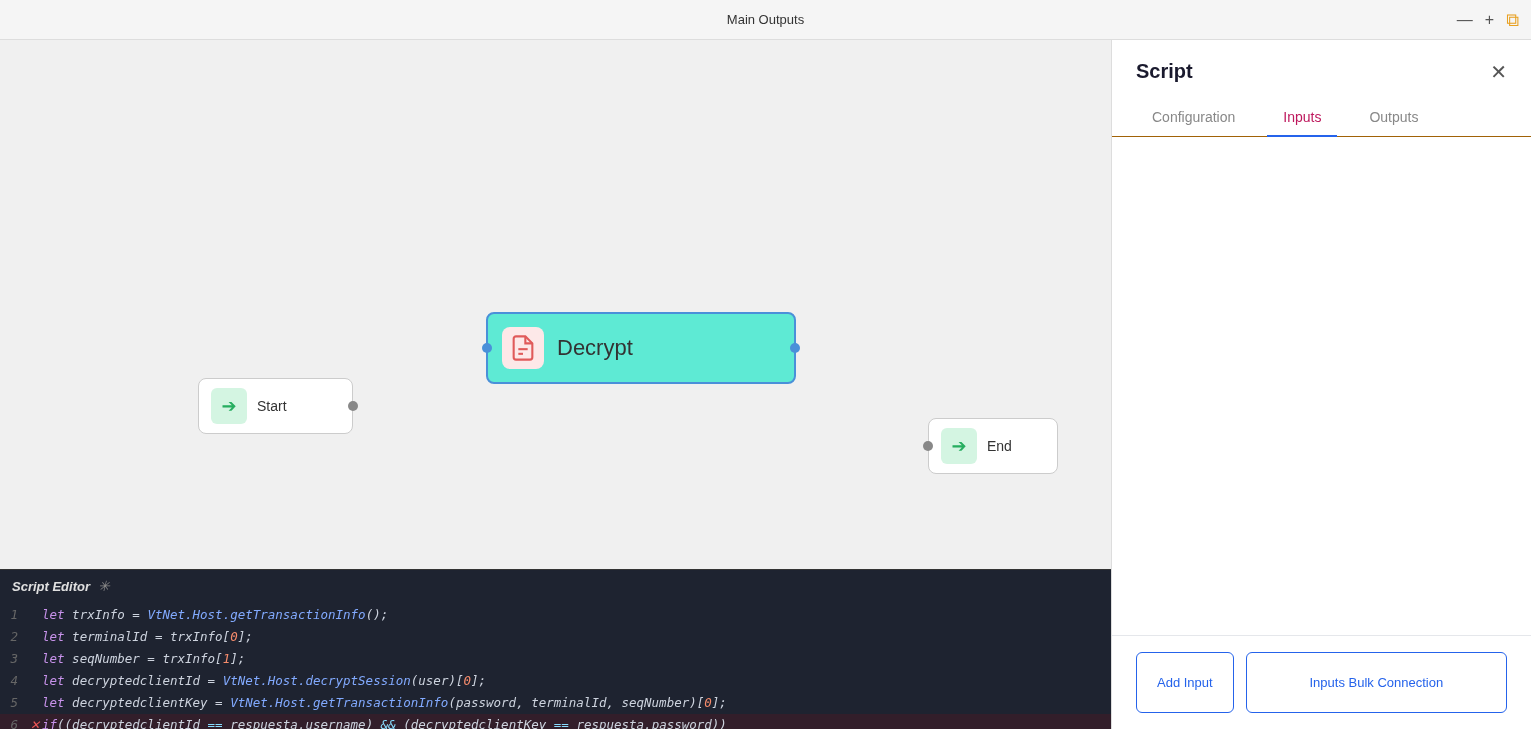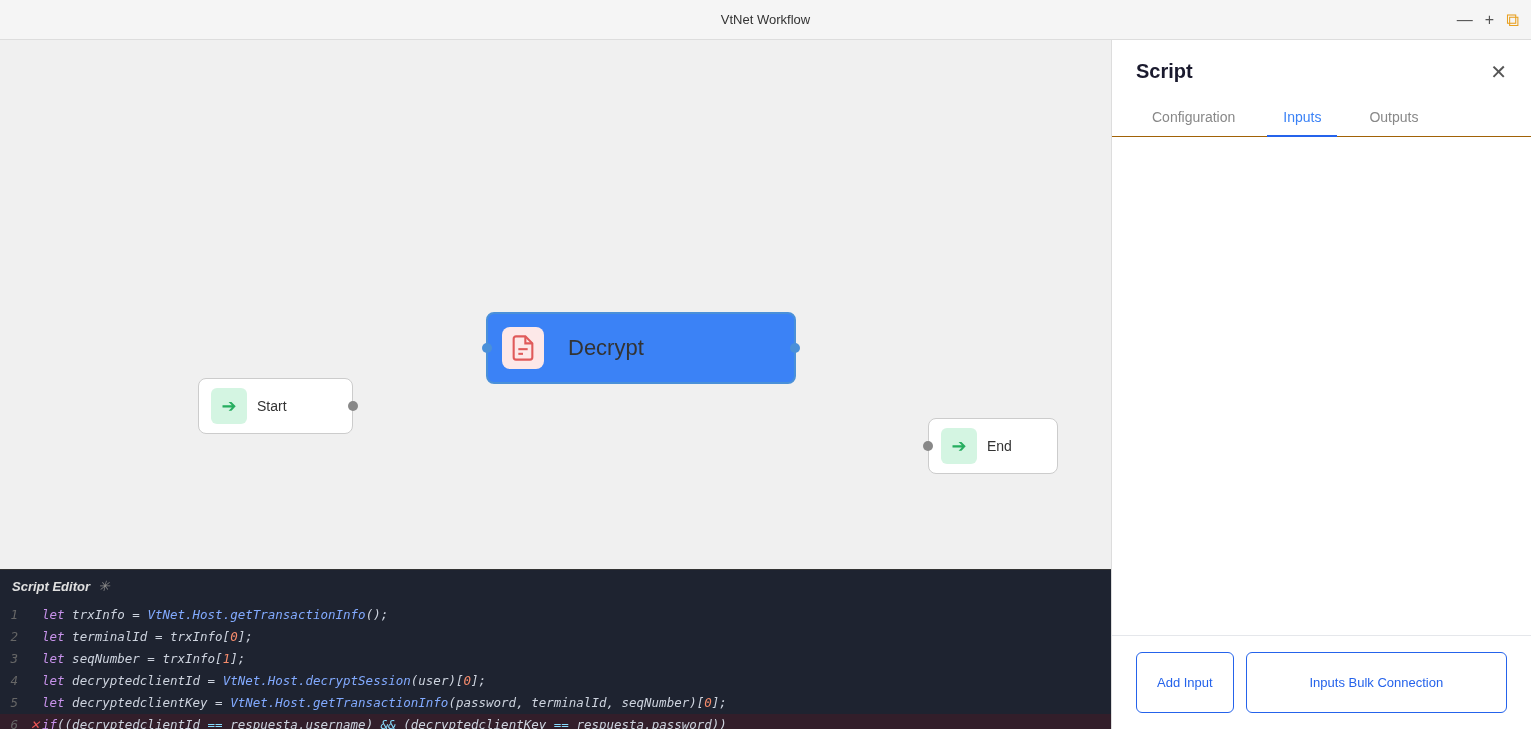--- a/index.html
+++ b/index.html
@@ -123,25 +123,25 @@
       left: -6px;
       top: 50%;
       transform: translateY(-50%);
     }
 
     .node-decrypt {
       left: 486px;
       top: 272px;
       width: 310px;
       height: 72px;
-      background: #3b82f6;
+      background: #5eead4;
       border: 2px solid #4a90d9;
       border-radius: 8px;
       padding: 0 14px;
-      gap: 24px;
+      gap: 13px;
     }
     .node-decrypt .node-connector-left {
       background: #4a90d9;
       left: -6px;
     }
     .node-decrypt .node-connector-right {
       background: #4a90d9;
       right: -6px;
     }
     .node-icon-pink {
@@ -277,21 +277,21 @@
     .panel-tab {
       padding: 10px 16px;
       font-size: 14px;
       color: #888;
       cursor: pointer;
       border-bottom: 2px solid transparent;
       margin-bottom: -1px;
       white-space: nowrap;
     }
     .panel-tab.active {
-      color: #3b82f6;
+      color: #be185d;
       border-bottom: 2px solid #2563eb;
       font-weight: 500;
     }
     .panel-content {
       flex: 1;
       padding: 16px 24px;
       overflow-y: auto;
     }
     .panel-footer {
       display: flex;
@@ -321,21 +321,21 @@
     
     .script-file-icon {
       width: 28px;
       height: 28px;
     }
   </style>
 </head>
 <body>
 
 <div class="title-bar">
-  <span class="title-bar-title">VtNet Workflow</span>
+  <span class="title-bar-title">Main Outputs</span>
   <div class="title-bar-controls">
     <button class="title-bar-btn">—</button>
     <button class="title-bar-btn">+</button>
     <button class="title-bar-btn orange">⧉</button>
   </div>
 </div>
 
 <div class="main-layout">
 
   <div class="canvas-area">

